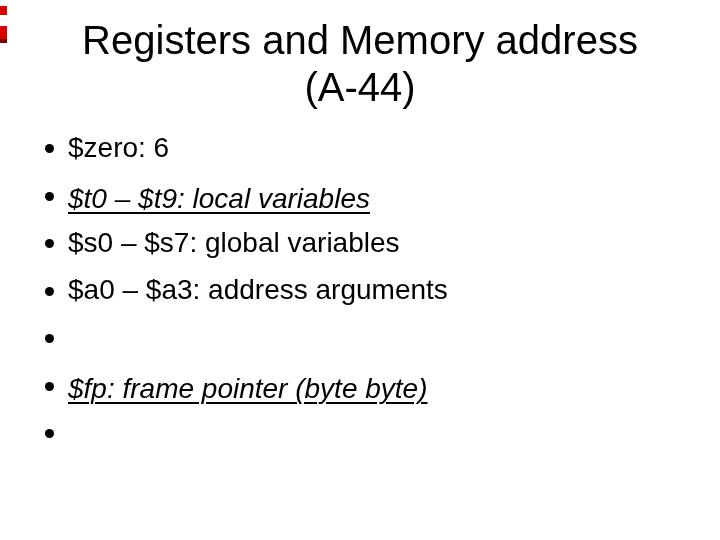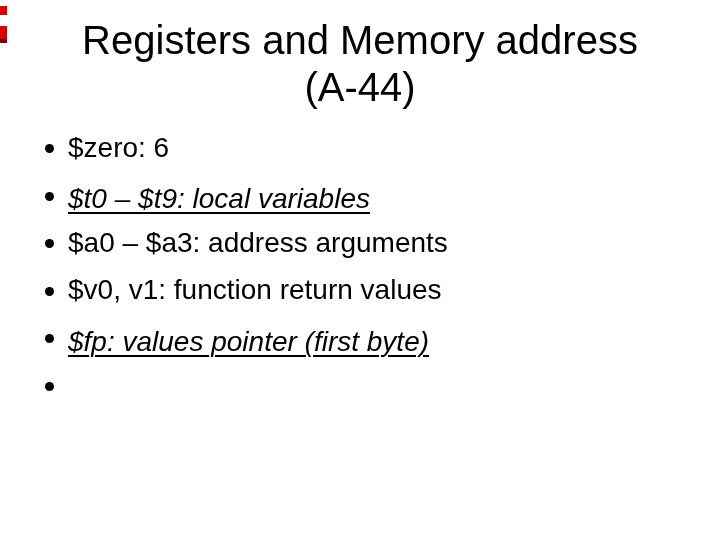--- a/index.html
+++ b/index.html
@@ -84,28 +84,31 @@
     <div class="list-item">
       <span class="bullet-dot"></span>
       <span class="item-text">$zero: 6</span>
     </div>
     <div class="list-item emphasis">
       <span class="bullet-dot"></span>
       <span class="item-text">$t0 – $t9: local variables</span>
     </div>
     <div class="list-item">
       <span class="bullet-dot"></span>
+      <span class="item-text">$s0 – $s7: global variables</span>
+    </div>
+    <div class="list-item">
+      <span class="bullet-dot"></span>
       <span class="item-text">$a0 – $a3: address arguments</span>
     </div>
     <div class="list-item">
       <span class="bullet-dot"></span>
-      <span class="item-text">$v0, v1: function return values</span>
     </div>
     <div class="list-item emphasis">
       <span class="bullet-dot"></span>
-      <span class="item-text">$fp: values pointer (first byte)</span>
+      <span class="item-text">$fp: frame pointer (byte byte)</span>
     </div>
     <div class="list-item">
       <span class="bullet-dot"></span>
     </div>
   </div>
 
 </div>
 
 </body></html>

